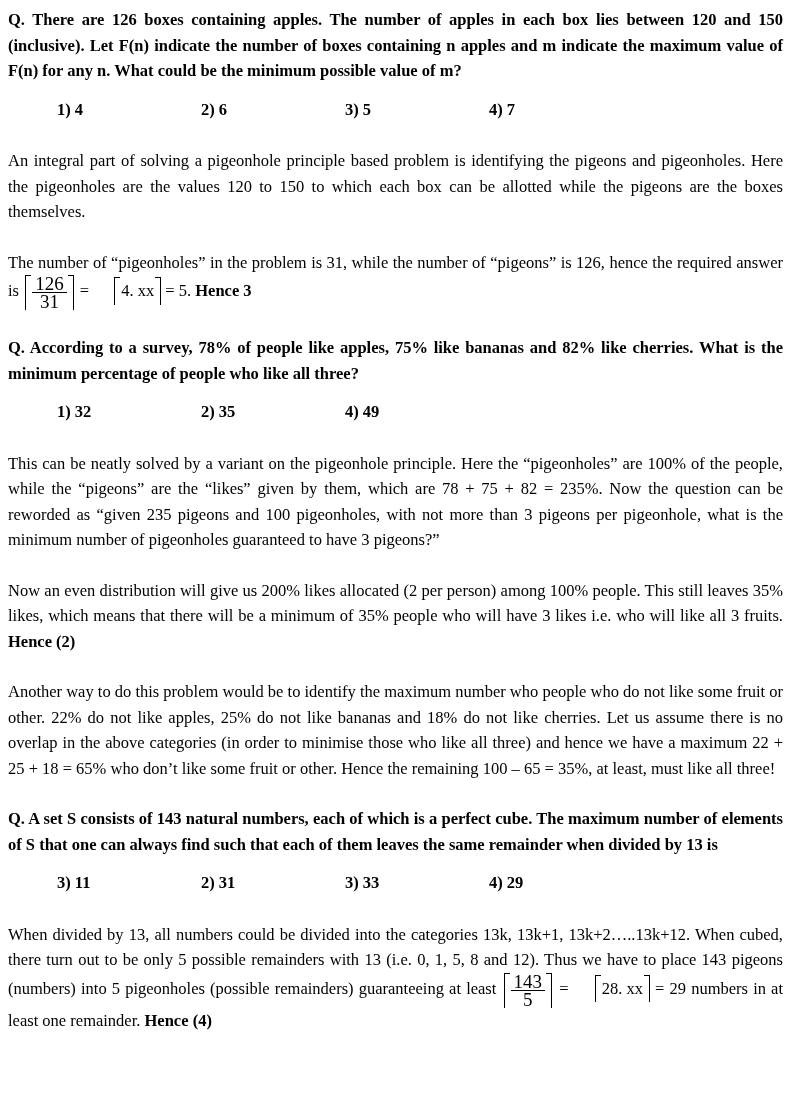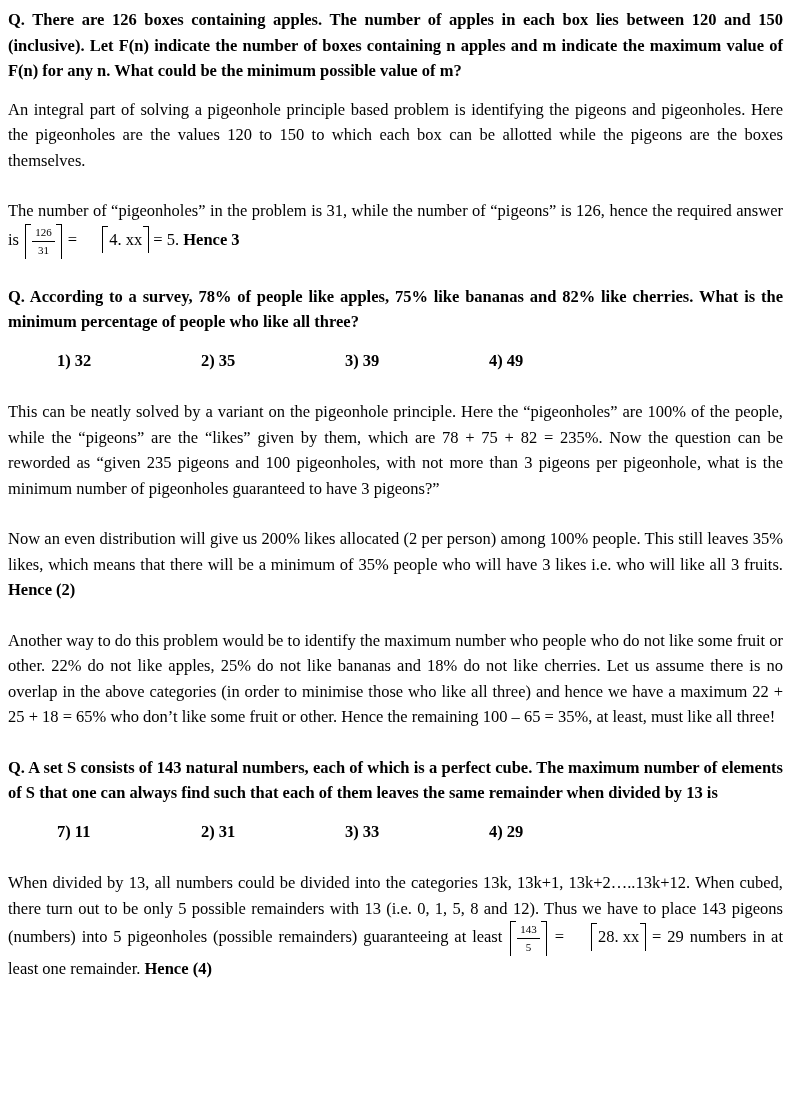--- a/index.html
+++ b/index.html
@@ -50,78 +50,83 @@
     position: absolute;
     right: 0; top: 0; bottom: 0;
     width: 5px;
     border-right: 1.7px solid #000;
     border-top: 1.7px solid #000;
   }
   .ceil-frac { vertical-align: middle; margin: 0 2px; }
   .frac {
     display: inline-block;
     text-align: center;
-    font-size: 11px;
+    font-size: 19px;
     line-height: 15px;
     vertical-align: middle;
   }
   .frac .num {
     display: block;
     border-bottom: 1.4px solid #000;
     padding: 0 3px 1px 3px;
   }
   .frac .den { display: block; padding-top: 1px; }
 </style>
 </head>
 <body>
 
 <div>
 
   <p class="question">
     <span>Q. There are 126 boxes containing apples. The number of apples in each box lies between 120 and 150 (inclusive). Let F(n) indicate the number of boxes containing n apples and m indicate the maximum value of F(n) for any n. What could be the minimum possible value of m?</span>
   </p>
 
+  <div class="options">
+    <span class="opt">1) 4</span>
+    <span class="opt">2) 6</span>
+    <span class="opt">3) 5</span>
+    <span class="opt">4) 7</span>
+  </div>
 
   <p>An integral part of solving a pigeonhole principle based problem is identifying the pigeons and pigeonholes. Here the pigeonholes are the values 120 to 150 to which each box can be allotted while the pigeons are the boxes themselves.</p>
 
   <p>
     <span>The number of “pigeonholes” in the problem is 31, while the number of “pigeons” is 126, hence the required answer is</span>
     <span class="ceil ceil-frac"><span class="frac"><span class="num">126</span><span class="den">31</span></span></span>
     <span>=</span>
     <span class="ceil">4. xx</span>
     <span>= 5.</span>
     <b>Hence 3</b>
   </p>
 
   <p class="question">
     <span>Q. According to a survey, 78% of people like apples, 75% like bananas and 82% like cherries. What is the minimum percentage of people who like all three?</span>
   </p>
 
   <div class="options">
     <span class="opt">1) 32</span>
     <span class="opt">2) 35</span>
-    <span class="opt">3) 39</span>
     <span class="opt">4) 49</span>
   </div>
 
   <p>This can be neatly solved by a variant on the pigeonhole principle. Here the “pigeonholes” are 100% of the people, while the “pigeons” are the “likes” given by them, which are 78 + 75 + 82 = 235%. Now the question can be reworded as “given 235 pigeons and 100 pigeonholes, with not more than 3 pigeons per pigeonhole, what is the minimum number of pigeonholes guaranteed to have 3 pigeons?”</p>
 
   <p>
     <span>Now an even distribution will give us 200% likes allocated (2 per person) among 100% people. This still leaves 35% likes, which means that there will be a minimum of 35% people who will have 3 likes i.e. who will like all 3 fruits.</span>
     <b>Hence (2)</b>
   </p>
 
   <p>Another way to do this problem would be to identify the maximum number who people who do not like some fruit or other. 22% do not like apples, 25% do not like bananas and 18% do not like cherries. Let us assume there is no overlap in the above categories (in order to minimise those who like all three) and hence we have a maximum 22 + 25 + 18 = 65% who don’t like some fruit or other. Hence the remaining 100 – 65 = 35%, at least, must like all three!</p>
 
   <p class="question">
     <span>Q. A set S consists of 143 natural numbers, each of which is a perfect cube. The maximum number of elements of S that one can always find such that each of them leaves the same remainder when divided by 13 is</span>
   </p>
 
   <div class="options">
-    <span class="opt">7) 11</span>
+    <span class="opt">3) 11</span>
     <span class="opt">2) 31</span>
     <span class="opt">3) 33</span>
     <span class="opt">4) 29</span>
   </div>
 
   <p>
     <span>When divided by 13, all numbers could be divided into the categories 13k, 13k+1, 13k+2…..13k+12. When cubed, there turn out to be only 5 possible remainders with 13 (i.e. 0, 1, 5, 8 and 12). Thus we have to place 143 pigeons (numbers) into 5 pigeonholes (possible remainders) guaranteeing at least</span>
     <span class="ceil ceil-frac"><span class="frac"><span class="num">143</span><span class="den">5</span></span></span>
     <span>=</span>
     <span class="ceil">28. xx</span>

